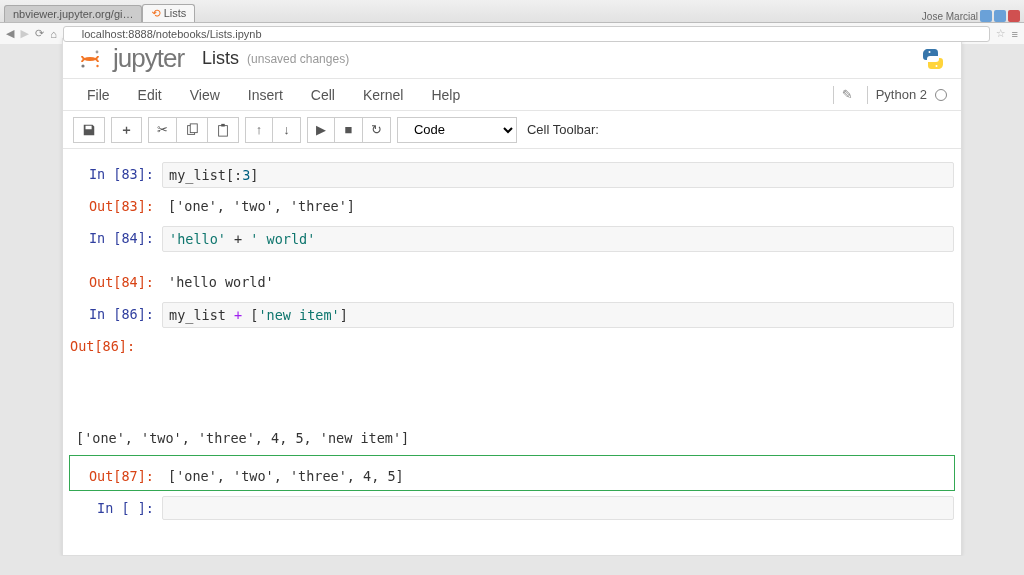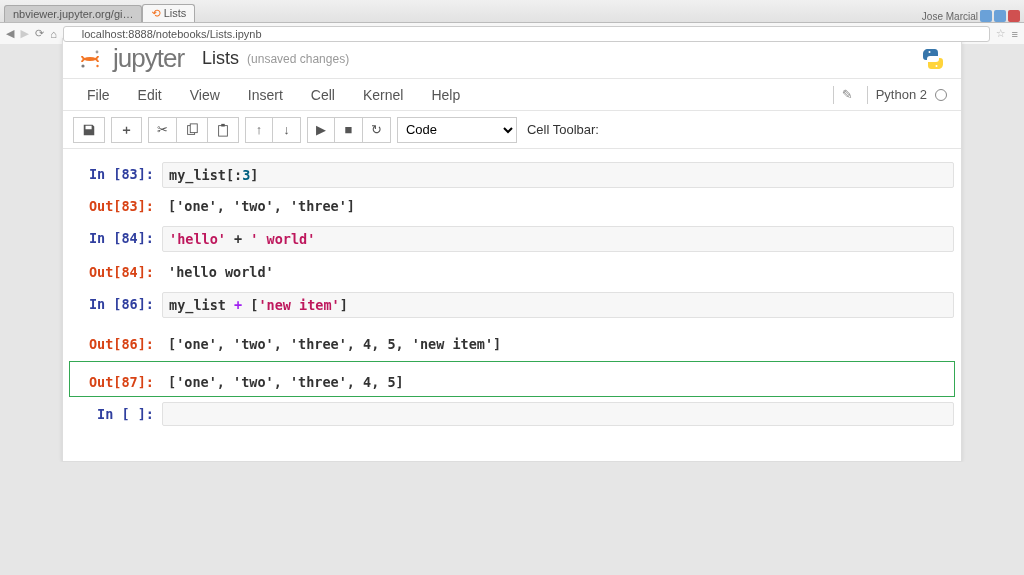--- a/index.html
+++ b/index.html
@@ -26,35 +26,35 @@
   .menubar-spacer { flex:1; }
   .kernel-indicator { display:flex; align-items:center; gap:8px; font-size:13px; color:#555; padding:0 4px 0 8px; border-left:1px solid #ccc;}
   .kernel-indicator .pencil { color:#888; margin-right:6px;}
   .kernel-dot { width:12px; height:12px; border:1px solid #888; border-radius:50%; }
   
   .toolbar { display:flex; align-items:center; padding:4px 10px; border-bottom:1px solid #e5e5e5; height:38px; gap:0;}
   .btn, .btn-group .btn { background:#fff; border:1px solid #ccc; padding:4px 8px; height:26px; min-width:28px; display:inline-flex; align-items:center; justify-content:center; cursor:pointer; color:#555; font-size:13px;}
   .btn-group { display:inline-flex; margin-right:6px;}
   .btn-group .btn + .btn { border-left:none;}
   .single { margin-right:6px;}
-  .select { height:26px; border:1px solid #ccc; background:#fff; font-size:13px; padding:0 4px;}
+  .select { height:26px; border:1px solid #ccc; background:#fff; font-size:13px; padding:0 12px;}
   .select.cell-type { width:120px; margin-right:10px;}
   .toolbar-label { font-size:13px; color:#333; margin-right:4px;}
   .select.cell-toolbar { width:120px;}
   
   .nb-container { padding:8px 6px 30px 6px; font-family: Menlo, Consolas, "DejaVu Sans Mono", monospace; font-size:13.5px;}
-  .cell { margin:2px 0; padding:2px 0; border:1px solid transparent;font-weight:bold;}
+  .cell { margin:2px 0; padding:2px 0; border:1px solid transparent;}
   .cell.selected { border:1px solid #34a853;}
   .row { display:flex; align-items:flex-start;}
   .prompt { flex:0 0 92px; text-align:right; padding:4px 8px 4px 0;}
   .prompt.in { color:#303F9F;}
   .prompt.out { color:#D84315;}
   .input-area { flex:1; background:#f7f7f7; border:1px solid #e1e1e1; border-radius:2px; padding:4px 6px; min-height:24px; white-space:pre; }
   .output-area { flex:1; padding:4px 6px; white-space:pre;}
-  .code .kw-str { color:#be185d;}
+  .code .kw-str { color:#0f766e;}
   .code .kw-num { color:#006080;}
   .code .kw-op { color:#A020F0;}
   .cursor { display:inline-block; width:0; border-right:1px solid #333; height:15px; vertical-align:-2px;}
   .win-ctrl-area { margin-left:auto; display:flex; align-items:center; gap:2px; padding-right:4px;}
   .win-dot { width:12px; height:12px; border-radius:2px;}
   svg { display:block; }
 </style>
 </head>
 <body>
 
@@ -192,31 +192,31 @@
         <div class="row" style="margin-top: 6px;">
           <div class="prompt out">Out[83]:</div>
           <div class="output-area">['one', 'two', 'three']</div>
         </div>
       </div>
       <div class="cell">
         <div class="row">
           <div class="prompt in">In [84]:</div>
           <div class="input-area code"><span class="kw-str">'hello'</span> + <span class="kw-str">' world'</span></div>
         </div>
-        <div class="row" style="margin-top: 8px;">
+        <div class="row" style="margin-top: 18px;">
           <div class="prompt out">Out[84]:</div>
           <div class="output-area">'hello world'</div>
         </div>
       </div>
       <div class="cell">
         <div class="row">
           <div class="prompt in">In [86]:</div>
           <div class="input-area code">my_list <span class="kw-op">+</span> [<span class="kw-str">'new item'</span>]</div>
         </div>
-        <div class="row" style="margin-top: 14px;">
+        <div class="row" style="margin-top: 6px; flex-direction: column;">
           <div class="prompt out">Out[86]:</div>
           <div class="output-area">['one', 'two', 'three', 4, 5, 'new item']</div>
         </div>
       </div>
       <div class="cell selected">
         <div class="row" style="margin-top: 6px;">
           <div class="prompt out">Out[87]:</div>
           <div class="output-area">['one', 'two', 'three', 4, 5]</div>
         </div>
       </div>

